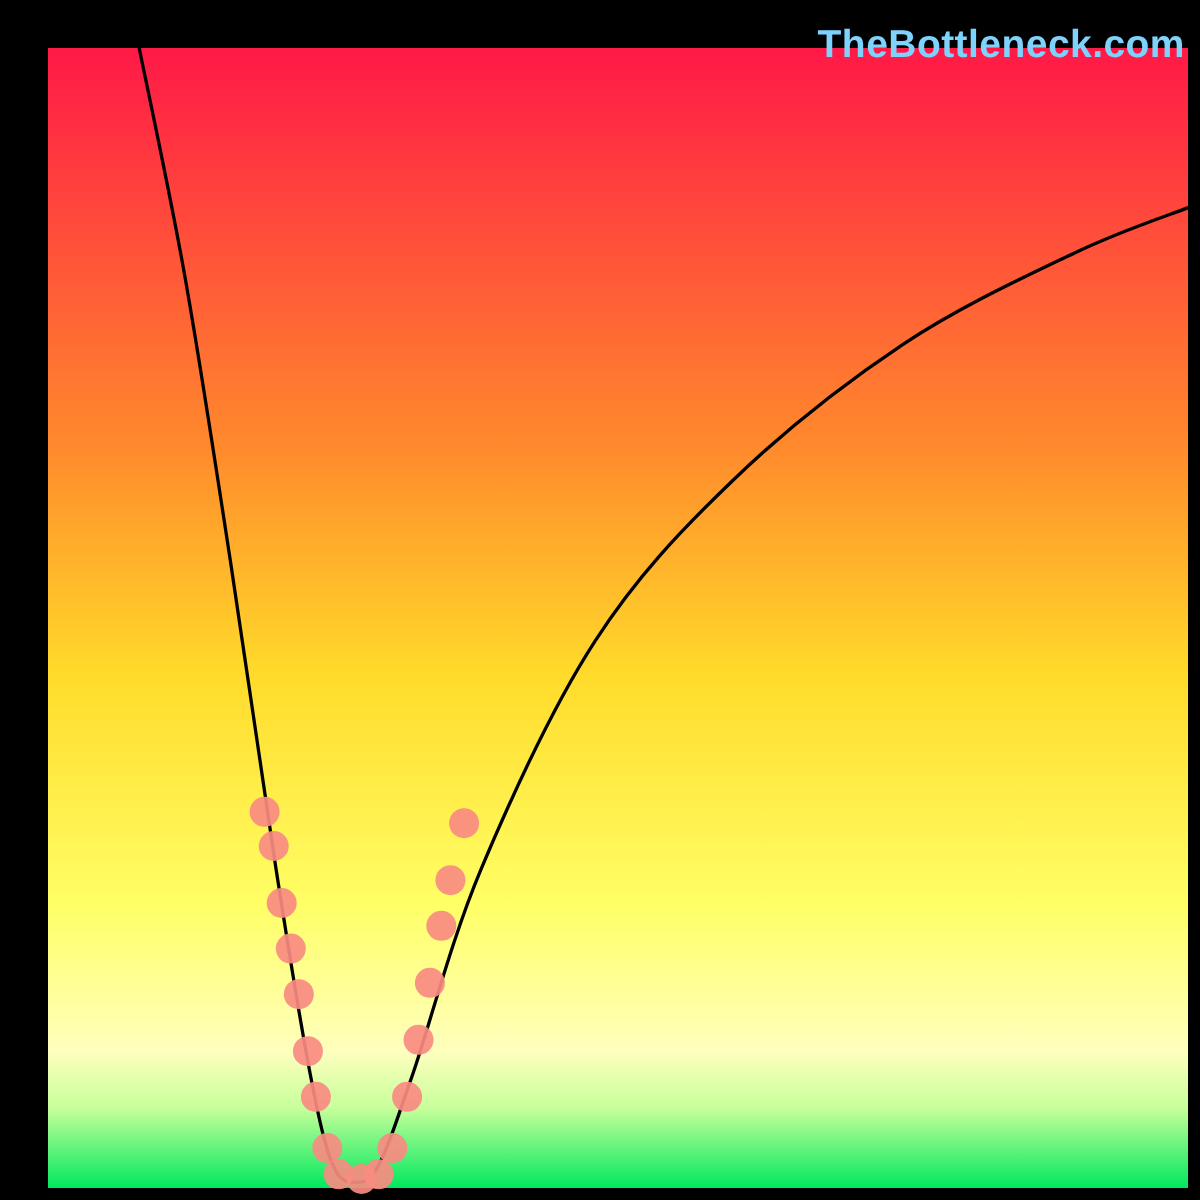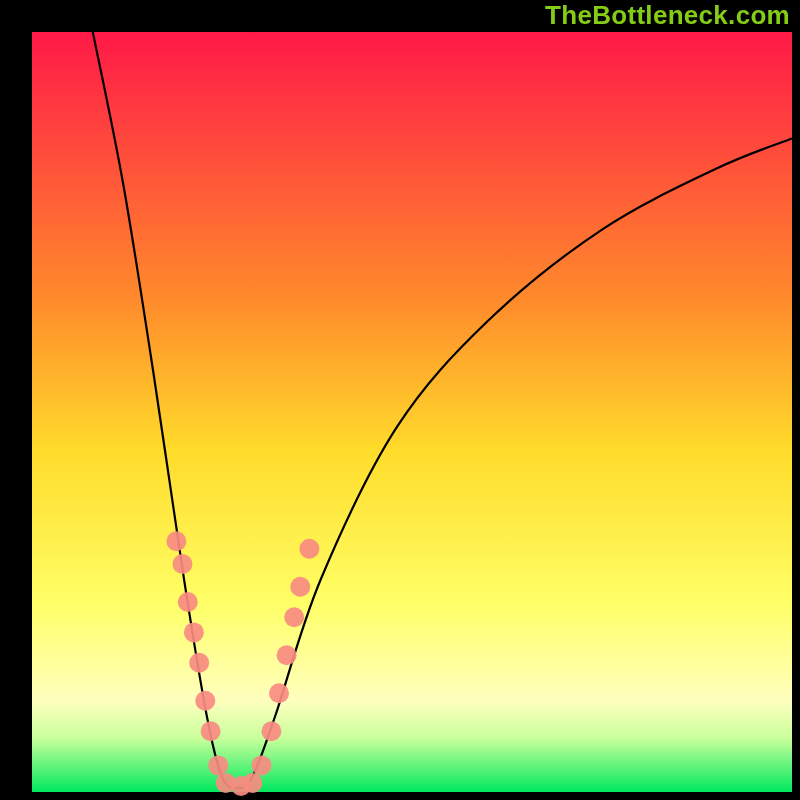--- a/index.html
+++ b/index.html
@@ -11,26 +11,26 @@
     overflow: hidden;
   }
   .chart-container {
     position: relative;
     width: 800px;
     height: 800px;
     background: #000;
   }
   .watermark {
     position: absolute;
-    top: 0;
+    top: 14px;
     right: 10px;
     font-family: Arial, Helvetica, sans-serif;
     font-size: 26px;
     font-weight: 600;
-    color: #84cc16;
+    color: #7dd3fc;
     letter-spacing: 0.3px;
     z-index: 10;
   }
   svg {
     display: block;
   }
 </style>
 </head>
 <body>
 

